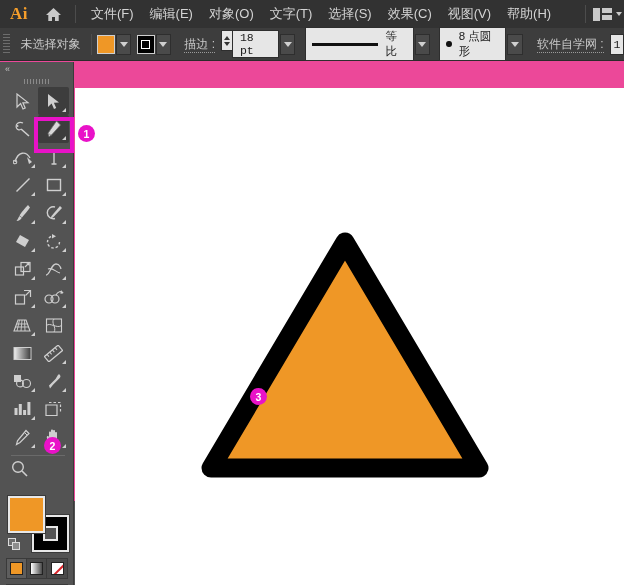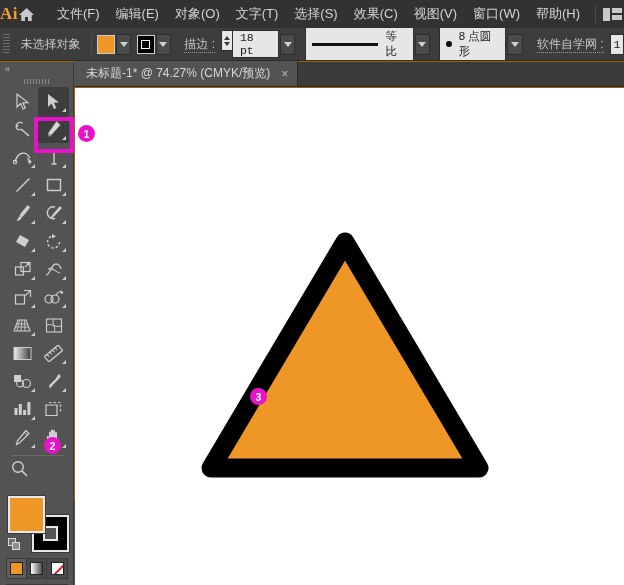--- a/index.html
+++ b/index.html
@@ -5,21 +5,21 @@
   * { box-sizing: border-box; margin: 0; padding: 0; }
   html, body {
     width: 624px; height: 585px;
     overflow: hidden;
     font-family: "Liberation Sans", "DejaVu Sans", sans-serif;
     background: #535353;
   }
   #app {
     position: relative;
     width: 624px; height: 501px;
-    background: #a16207;
+    background: #ec4899;
   }
 
   
   #menubar {
     position: absolute; left: 0; top: 0;
     width: 624px; height: 28px;
     background: #323232;
     display: flex; align-items: center;
   }
   .ai-logo {
@@ -291,21 +291,20 @@
     </div>
     <div class="vsep"></div>
     <div class="menu-items">
       <div class="menu-item">文件(F)</div>
       <div class="menu-item">编辑(E)</div>
       <div class="menu-item">对象(O)</div>
       <div class="menu-item">文字(T)</div>
       <div class="menu-item">选择(S)</div>
       <div class="menu-item">效果(C)</div>
       <div class="menu-item">视图(V)</div>
-      <div class="menu-item">窗口(W)</div>
       <div class="menu-item">帮助(H)</div>
     </div>
     <div class="mb-right">
       <div class="vsep"></div>
       <div class="ws-icon">
         <div class="ws-box-a"></div>
         <div class="ws-box-col">
             <div class="ws-box-b"></div>
             <div class="ws-box-b"></div>
           </div>
@@ -365,26 +364,20 @@
         <div class="chev"></div>
       </div>
 
     <div style="width:9px"></div>
     <div class="cb-label">
       <span class="ul-dot">软件自学网 :</span>
     </div>
     <div class="numfield" style="min-width:14px;padding:0 3px;">1</div>
   </div>
 
-  <div id="tabstrip">
-    <div class="doctab">
-      <span class="doctab-title">未标题-1* @ 74.27% (CMYK/预览)</span>
-      <span class="doctab-close">×</span>
-    </div>
-  </div>
 
   <div id="toolpanel">
     <div class="tp-collapse">«</div>
     <div class="tp-grip">
         <i></i>
       </div>
 
     <div class="toolgrid">
 
       <div class="tool">

